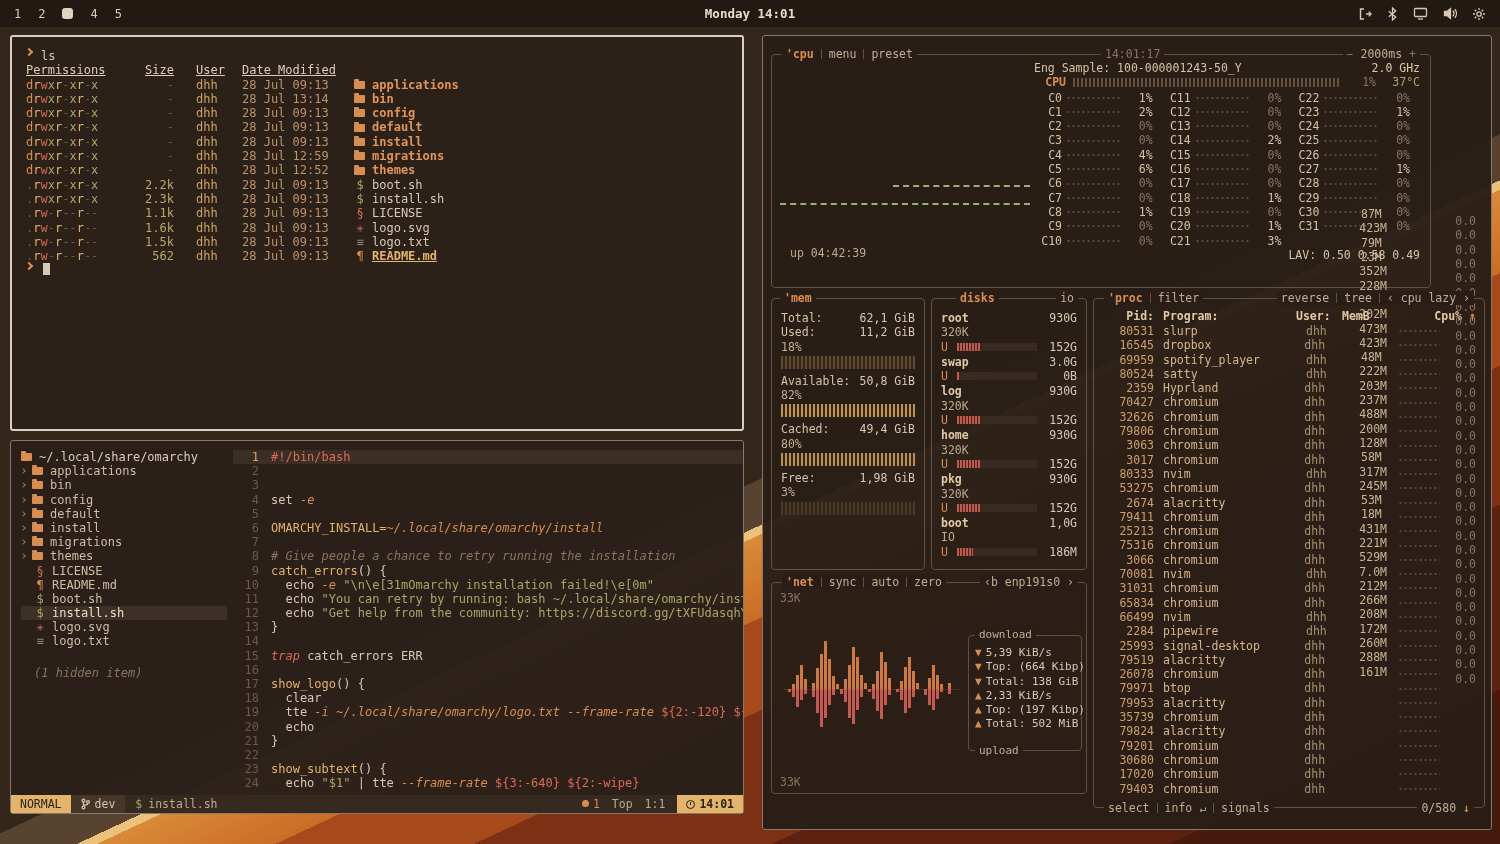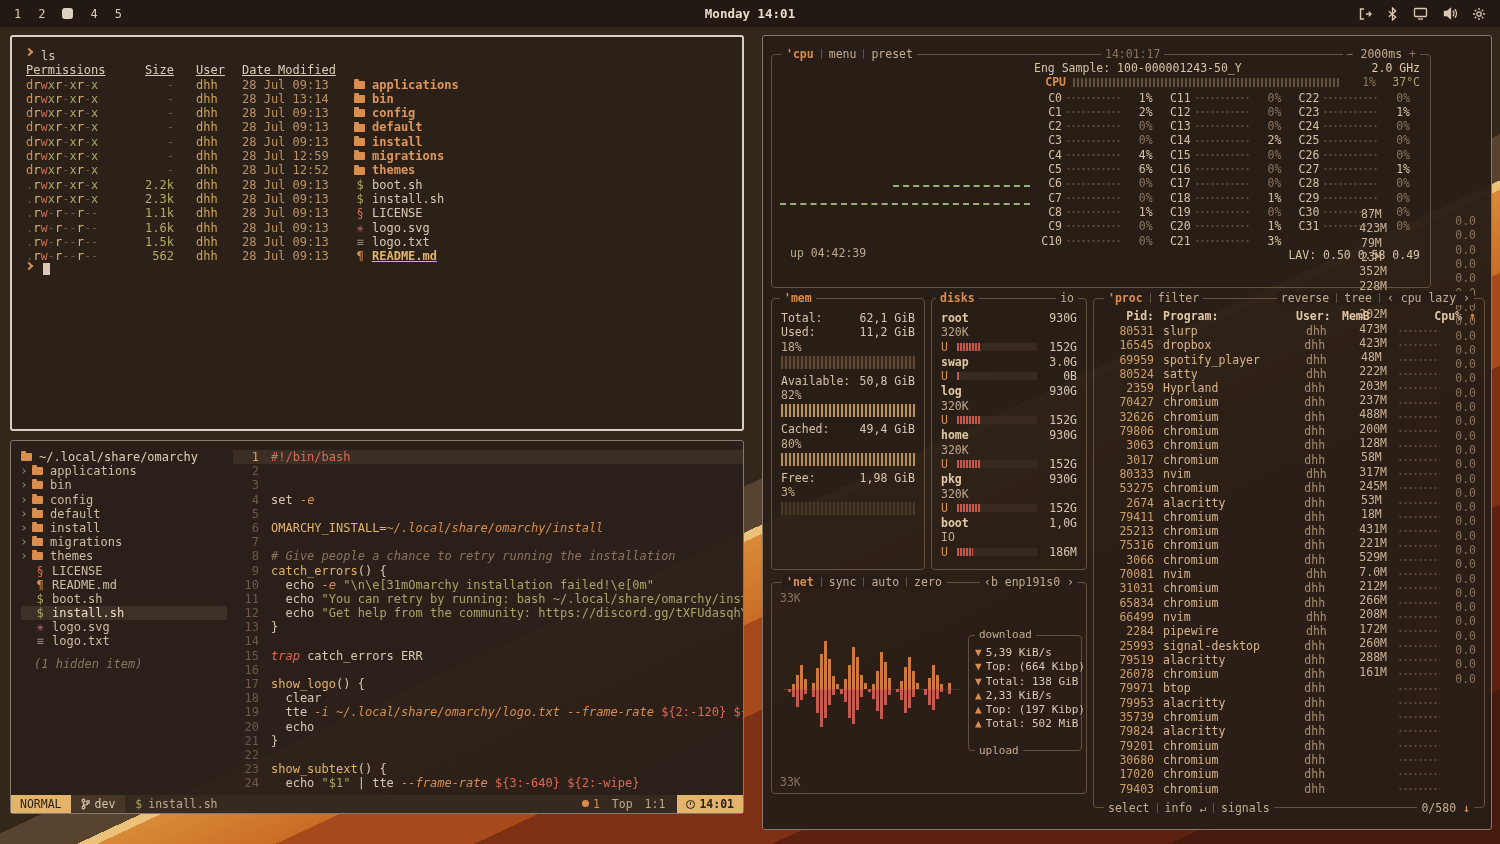--- a/index.html
+++ b/index.html
@@ -57,21 +57,21 @@
   
   .nvim-main{flex:1;display:flex;overflow:hidden}
   .tree{flex:0 0 222px;padding:9px 0 0 10px;overflow:hidden}
   .tree-item{display:flex;align-items:center;height:14.2px;white-space:pre;cursor:default}
   .tree-item .chev{width:4px;height:4px;border-width:1.5px;border-color:#8a7460;margin-right:7px}
   .tree-item.leaf{padding-left:13px}
   .tree-item .lbl{color:#cfbda5}
   .tree-item.root .lbl{color:#ddcdb8}
   .tree-item.selected{background:#3d3026;margin-right:6px}
   .tree-item.selected .lbl{color:#ecdfc9}
-  .tree-hidden{color:#8a7460;font-style:italic;padding-left:13px;margin-top:8px}
+  .tree-hidden{color:#8a7460;font-style:italic;padding-left:13px;margin-top:17px}
   .editor{flex:1;position:relative;padding-top:9px;overflow:hidden}
   .code-line{display:flex;white-space:pre;height:14.2px}
   .code-line.cursorline{background:#3a2e25}
   .lnum{flex:0 0 26px;text-align:right;margin-right:12px;color:#6d5a49}
   .lnum.cur{color:#d9a45a}
   .tok-fg{color:#d9c8b4}.tok-red{color:#dd6a55}.tok-ri{color:#dd6a55;font-style:italic}
   .tok-oi{color:#d98e4f;font-style:italic}.tok-yel{color:#e3b46a}.tok-grn{color:#a7a765}
   .tok-com{color:#8a7460;font-style:italic}
   .statusline{height:18px;background:#362a20;display:flex;align-items:center;font-size:11.5px;color:#bfa98d}
   .sl-mode{background:#e3b46a;color:#2a211a;font-weight:normal;padding:0 9px;height:100%;display:flex;align-items:center}
@@ -555,21 +555,21 @@
           <span class="v">1,98 GiB</span>
         </div>
         <div class="pct">3%</div>
         <div class="mem-bar">
           <div class="mem-fill" style="opacity: 0.15;"></div>
         </div>
       </div>
   </div>
 
   <div class="panel p-disks">
-    <div class="pl" style="left:4px">
+    <div class="pl" style="left:24px">
         <span class="ttl">disks</span>
       </div>
     <div class="pl" style="right:8px">
         <span class="tab">io</span>
       </div>
     <div id="disk-list">
         <div class="kv">
           <span class="k b">root</span>
           <span class="v">930G</span>
         </div>

